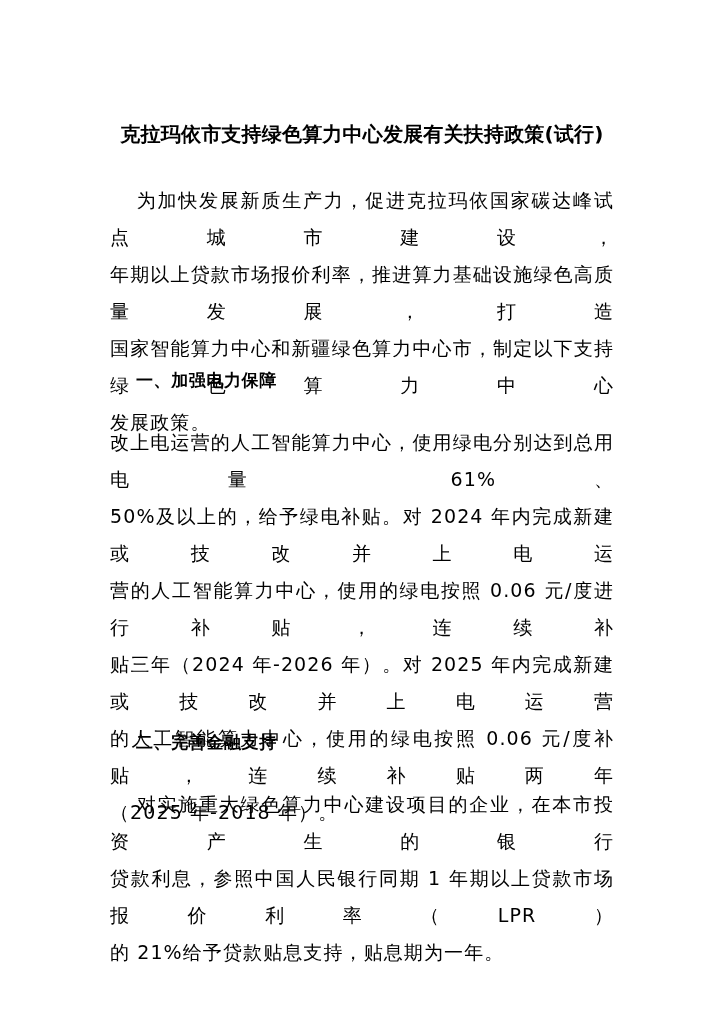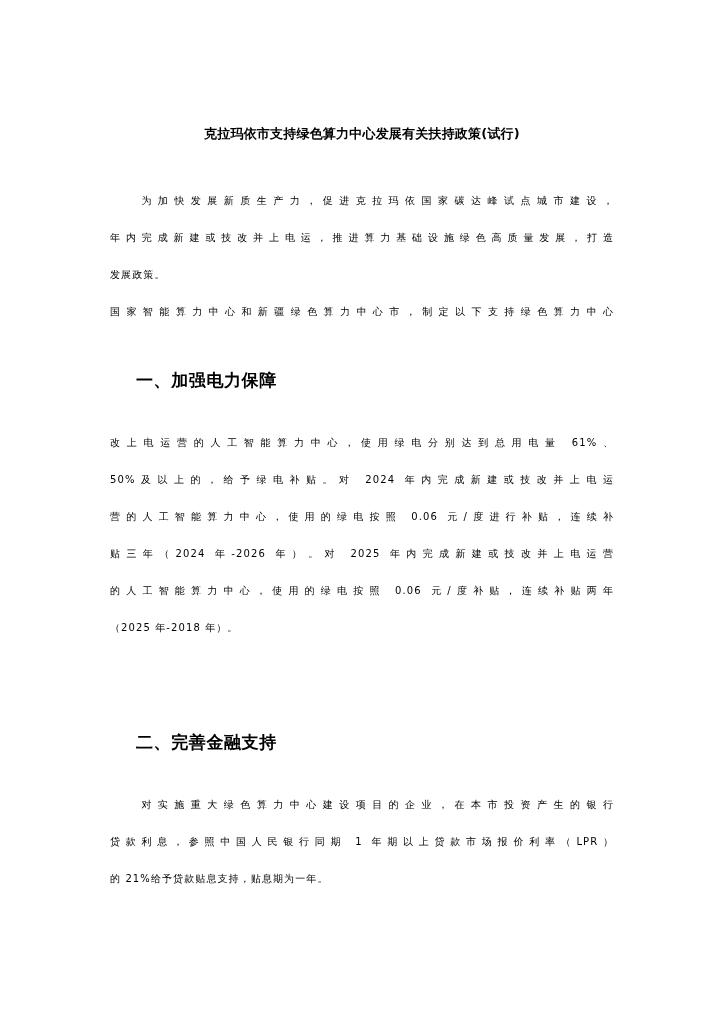--- a/index.html
+++ b/index.html
@@ -1,38 +1,38 @@
 <!DOCTYPE html>
 <html><head>
 <meta charset="utf-8">
 <style>
   html, body { margin: 0; padding: 0; background: #ffffff; }
   body { width: 724px; height: 1024px; position: relative; overflow: hidden;
          font-family: "DejaVu Sans", "Liberation Sans", sans-serif; color: #000; }
   .page { position: absolute; left: 110px; top: 0; width: 504px; }
   .title { position: absolute; left: 0; width: 504px; top: 124px; text-align: center;
-           font-size: 13px; font-weight: bold; line-height: 20px; letter-spacing: 0.2px; }
-  .para { position: absolute; left: 0; width: 504px; font-size: 10px; line-height: 37px;
+           font-size: 20px; font-weight: bold; line-height: 20px; letter-spacing: 0.2px; }
+  .para { position: absolute; left: 0; width: 504px; font-size: 19px; line-height: 37px;
           text-align: justify; text-align-last: left; letter-spacing: 1.1px; }
   .para .indent { display: inline-block; width: 26px; }
   .heading { position: absolute; left: 26px; font-size: 17px; font-weight: bold; line-height: 20px; letter-spacing: 0.6px; }
   .line { display: block; white-space: nowrap; }
   .just { text-align-last: justify; text-align: justify; white-space: normal; }
 </style>
 </head>
 <body>
 
 <div class="page">
   <div class="title">克拉玛依市支持绿色算力中心发展有关扶持政策(试行)</div>
 
   <div class="para" style="top:182px;">
     <span class="line just"><span class="indent"></span><span>为加快发展新质生产力，促进克拉玛依国家碳达峰试点城市建设，</span></span>
-    <span class="line just">年内完成新建或技改并上电运，推进算力基础设施绿色高质量发展，打造</span>
+    <span class="line just">年期以上贷款市场报价利率，推进算力基础设施绿色高质量发展，打造</span>
+    <span class="line just">国家智能算力中心和新疆绿色算力中心市，制定以下支持绿色算力中心</span>
     <span class="line">发展政策。</span>
-    <span class="line just">国家智能算力中心和新疆绿色算力中心市，制定以下支持绿色算力中心</span>
   </div>
 
   <div class="heading" style="top:370px;">一、加强电力保障</div>
 
   <div class="para" style="top:424px;">
     <span class="line just">改上电运营的人工智能算力中心，使用绿电分别达到总用电量 61%、</span>
     <span class="line just">50%及以上的，给予绿电补贴。对 2024 年内完成新建或技改并上电运</span>
     <span class="line just">营的人工智能算力中心，使用的绿电按照 0.06 元/度进行补贴，连续补</span>
     <span class="line just">贴三年（2024 年-2026 年）。对 2025 年内完成新建或技改并上电运营</span>
     <span class="line just">的人工智能算力中心，使用的绿电按照 0.06 元/度补贴，连续补贴两年</span>

